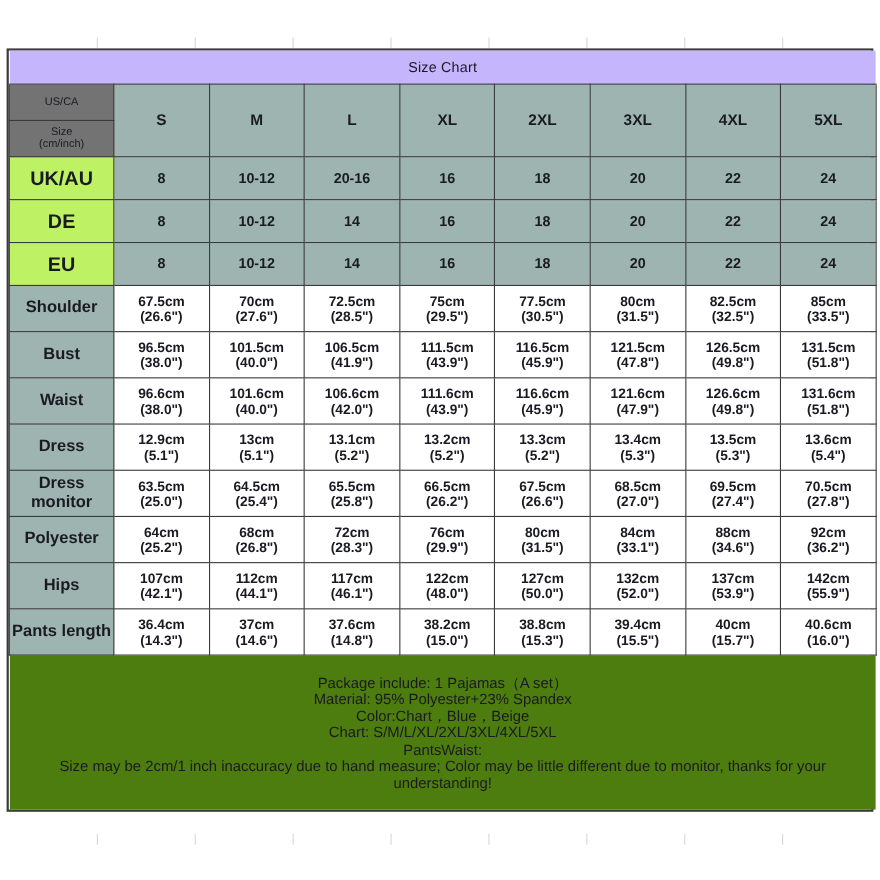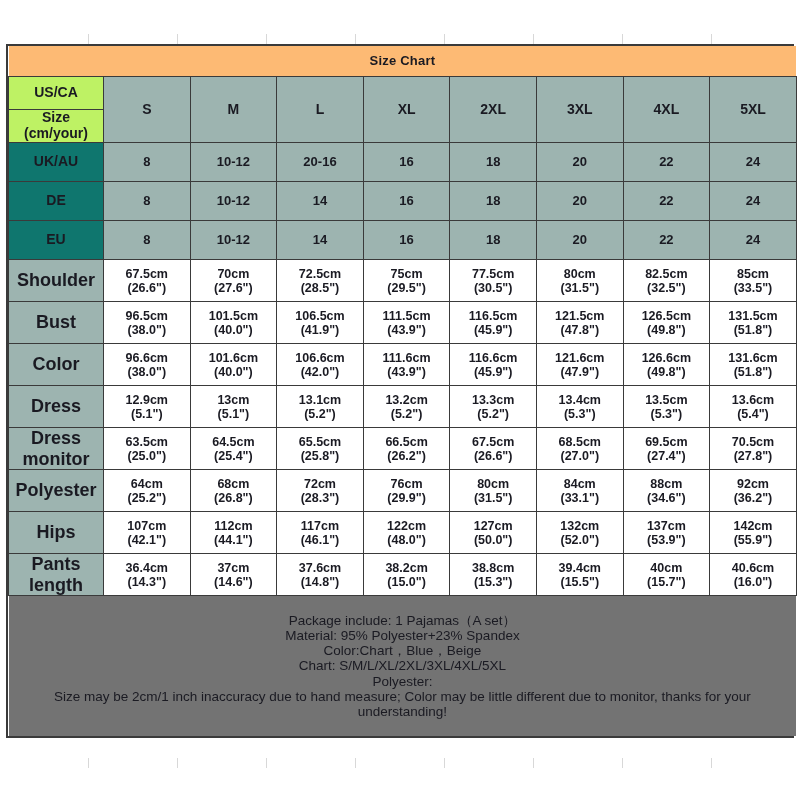--- a/index.html
+++ b/index.html
@@ -53,68 +53,68 @@
     text-align: center;
     vertical-align: middle;
     padding: 0;
     line-height: 1.12;
   }
 
   .col-label { width: 95px; }
   .col-size  { width: 86.6px; }
 
   .title-cell {
-    background: #fdba74;
+    background: #c4b5fd;
     height: 30px;
     font-size: 13px;
-    font-weight: bold;
+    font-weight: normal;
     letter-spacing: 0.2px;
     border-left: none !important;
     border-right: none !important;
     border-top: none !important;
   }
   .hdr-label {
-    background: #bef264;
-    font-weight: bold;
-    font-size: 14px;
+    background: #737373;
+    font-weight: normal;
+    font-size: 10px;
     height: 32px;
   }
   .hdr-size {
     background: #9db4b0;
     font-weight: bold;
     font-size: 14px;
   }
   .region-row td { height: 38px; }
   .region-label {
-    background: #0f766e;
+    background: #bef264;
     font-weight: bold;
-    font-size: 14px;
+    font-size: 18px;
   }
   .region-val {
     background: #9db4b0;
     font-weight: bold;
     font-size: 13px;
   }
 
   .meas-row td { height: 41px; }
   .meas-label {
     background: #9db4b0;
     font-weight: bold;
-    font-size: 18px;
+    font-size: 15px;
   }
   .meas-val {
     background: #ffffff;
     font-weight: bold;
     font-size: 12.5px;
   }
   .meas-val .cm { display: block; }
   .meas-val .inch { display: block; }
 
   .notes-cell {
-    background: #737373;
+    background: #4d7c0f;
     text-align: left;
     vertical-align: top;
     padding: 4px 6px 6px 6px;
     font-size: 13.5px;
     line-height: 1.48;
     height: 140px;
     border-left: none !important;
     border-right: none !important;
     border-bottom: none !important;
   }
@@ -160,21 +160,21 @@
         <td class="hdr-size" rowspan="2">L</td>
         <td class="hdr-size" rowspan="2">XL</td>
         <td class="hdr-size" rowspan="2">2XL</td>
         <td class="hdr-size" rowspan="2">3XL</td>
         <td class="hdr-size" rowspan="2">4XL</td>
         <td class="hdr-size" rowspan="2">5XL</td>
       </tr>
       <tr>
         <td class="hdr-label">
           <span>Size</span><br>
-          <span>(cm/your)</span>
+          <span>(cm/inch)</span>
         </td>
       </tr>
 
       <tr class="region-row">
         <td class="region-label">UK/AU</td>
         <td class="region-val">8</td>
         <td class="region-val">10-12</td>
         <td class="region-val">20-16</td>
         <td class="region-val">16</td>
         <td class="region-val">18</td>
@@ -273,21 +273,21 @@
             <span class="cm">126.5cm</span>
             <span class="inch">(49.8")</span>
           </td>
         <td class="meas-val">
             <span class="cm">131.5cm</span>
             <span class="inch">(51.8")</span>
           </td>
       </tr>
 
       <tr class="meas-row">
-        <td class="meas-label">Color</td>
+        <td class="meas-label">Waist</td>
         <td class="meas-val">
             <span class="cm">96.6cm</span>
             <span class="inch">(38.0")</span>
           </td>
         <td class="meas-val">
             <span class="cm">101.6cm</span>
             <span class="inch">(40.0")</span>
           </td>
         <td class="meas-val">
             <span class="cm">106.6cm</span>
@@ -494,21 +494,21 @@
             <span class="inch">(16.0")</span>
           </td>
       </tr>
 
       <tr>
         <td class="notes-cell" colspan="9">
           <div class="note-line">Package include: 1 Pajamas（A set）</div>
           <div class="note-line">Material: 95% Polyester+23% Spandex</div>
           <div class="note-line">Color:Chart，Blue，Beige</div>
           <div class="note-line">Chart: S/M/L/XL/2XL/3XL/4XL/5XL</div>
-          <div class="note-line">Polyester:</div>
+          <div class="note-line">PantsWaist:</div>
           <div class="note-line">Size may be 2cm/1 inch inaccuracy due to hand measure; Color may be little different due to monitor, thanks for your</div>
           <div class="note-line">understanding!</div>
         </td>
       </tr>
     </tbody>
   </table>
 </div>
 
 <div class="tick-strip bottom">
   <div class="tick"></div>

